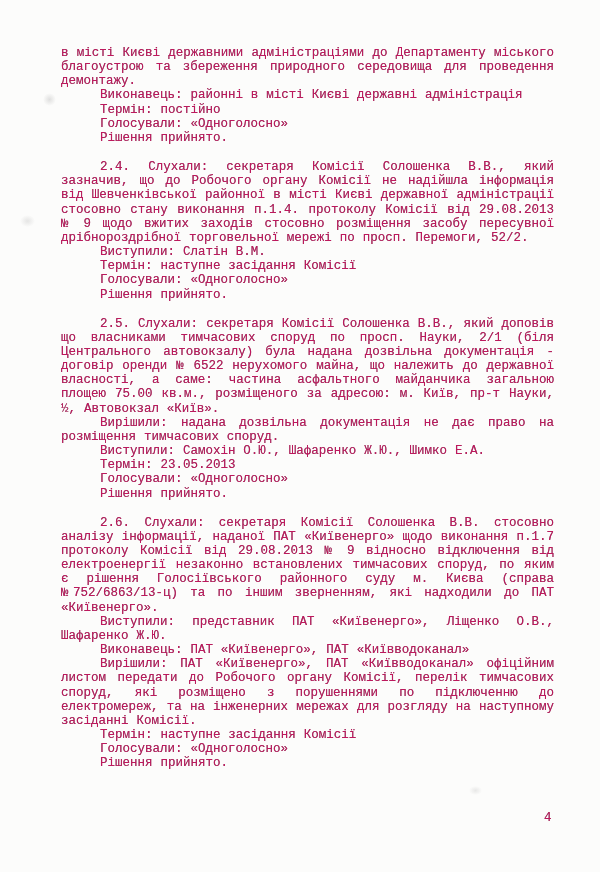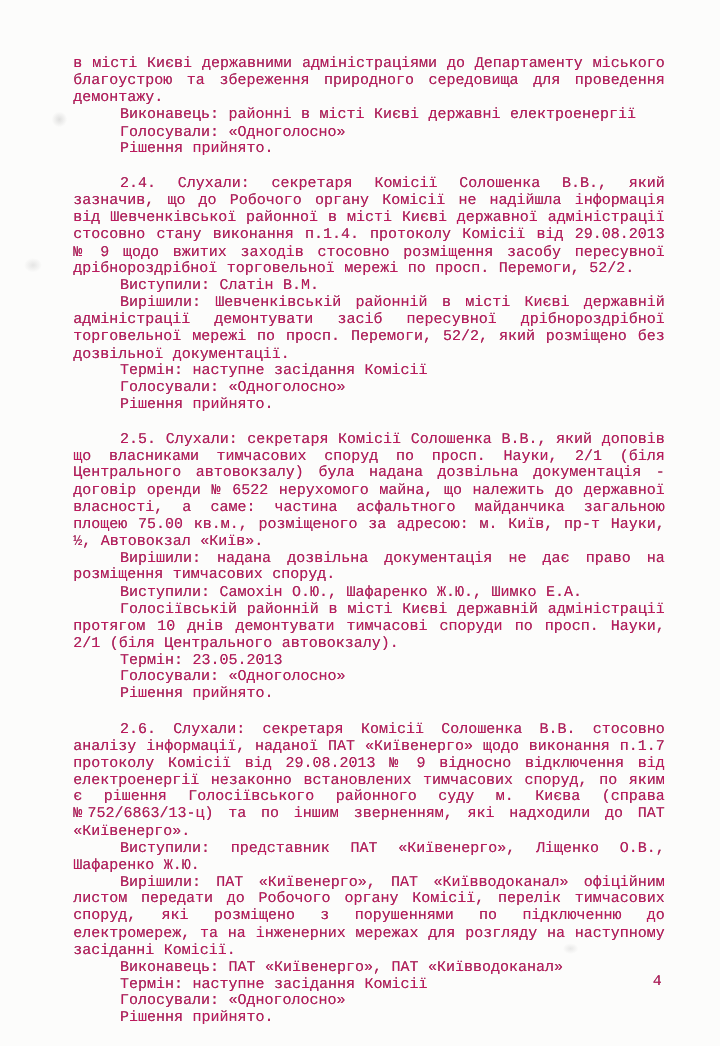--- a/index.html
+++ b/index.html
@@ -59,49 +59,48 @@
 <div class="page">
 
   <div class="smudge s1"></div>
   <div class="smudge s2"></div>
   <div class="smudge s3"></div>
 
   <div class="content">
 
     <section class="block">
       <p class="noindent">в місті Києві державними адміністраціями до Департаменту міського благоустрою та збереження природного середовища для проведення демонтажу.</p>
-      <p>Виконавець: районні в місті Києві державні електроенергії</p>
+      <p>Виконавець: районні в місті Києві державні адміністрація</p>
+      <p>Термін: постійно</p>
       <p>Голосували: «Одноголосно»</p>
       <p>Рішення прийнято.</p>
     </section>
 
     <section class="block">
       <p>2.4. Слухали: секретаря Комісії Солошенка В.В., який зазначив, що до Робочого органу Комісії не надійшла інформація від Шевченківської районної в місті Києві державної адміністрації стосовно стану виконання п.1.4. протоколу Комісії від 29.08.2013 № 9 щодо вжитих заходів стосовно розміщення засобу пересувної дрібнороздрібної торговельної мережі по просп. Перемоги, 52/2.</p>
       <p>Виступили: Слатін В.М.</p>
-      <p>Вирішили: Шевченківській районній в місті Києві державній адміністрації демонтувати засіб пересувної дрібнороздрібної торговельної мережі по просп. Перемоги, 52/2, який розміщено без дозвільної документації.</p>
       <p>Термін: наступне засідання Комісії</p>
       <p>Голосували: «Одноголосно»</p>
       <p>Рішення прийнято.</p>
     </section>
 
     <section class="block">
       <p>2.5. Слухали: секретаря Комісії Солошенка В.В., який доповів що власниками тимчасових споруд по просп. Науки, 2/1 (біля Центрального автовокзалу) була надана дозвільна документація - договір оренди № 6522 нерухомого майна, що належить до державної власності, а саме: частина асфальтного майданчика загальною площею 75.00 кв.м., розміщеного за адресою: м. Київ, пр-т Науки, ½, Автовокзал «Київ».</p>
       <p>Вирішили: надана дозвільна документація не дає право на розміщення тимчасових споруд.</p>
       <p>Виступили: Самохін О.Ю., Шафаренко Ж.Ю., Шимко Е.А.</p>
-      <p>Голосіївській районній в місті Києві державній адміністрації протягом 10 днів демонтувати тимчасові споруди по просп. Науки, 2/1 (біля Центрального автовокзалу).</p>
       <p>Термін: 23.05.2013</p>
       <p>Голосували: «Одноголосно»</p>
       <p>Рішення прийнято.</p>
     </section>
 
     <section class="block">
       <p>2.6. Слухали: секретаря Комісії Солошенка В.В. стосовно аналізу інформації, наданої ПАТ «Київенерго» щодо виконання п.1.7 протоколу Комісії від 29.08.2013 № 9 відносно відключення від електроенергії незаконно встановлених тимчасових споруд, по яким є рішення Голосіївського районного суду м. Києва (справа №752/6863/13-ц) та по іншим зверненням, які надходили до ПАТ «Київенерго».</p>
       <p>Виступили: представник ПАТ «Київенерго», Ліщенко О.В., Шафаренко Ж.Ю.</p>
+      <p>Виконавець: ПАТ «Київенерго», ПАТ «Київводоканал»</p>
       <p>Вирішили: ПАТ «Київенерго», ПАТ «Київводоканал» офіційним листом передати до Робочого органу Комісії, перелік тимчасових споруд, які розміщено з порушеннями по підключенню до електромереж, та на інженерних мережах для розгляду на наступному засіданні Комісії.</p>
-      <p>Виконавець: ПАТ «Київенерго», ПАТ «Київводоканал»</p>
       <p>Термін: наступне засідання Комісії</p>
       <p>Голосували: «Одноголосно»</p>
       <p>Рішення прийнято.</p>
     </section>
 
   </div>
 
   <div class="page-number">4</div>
 
 </div>

